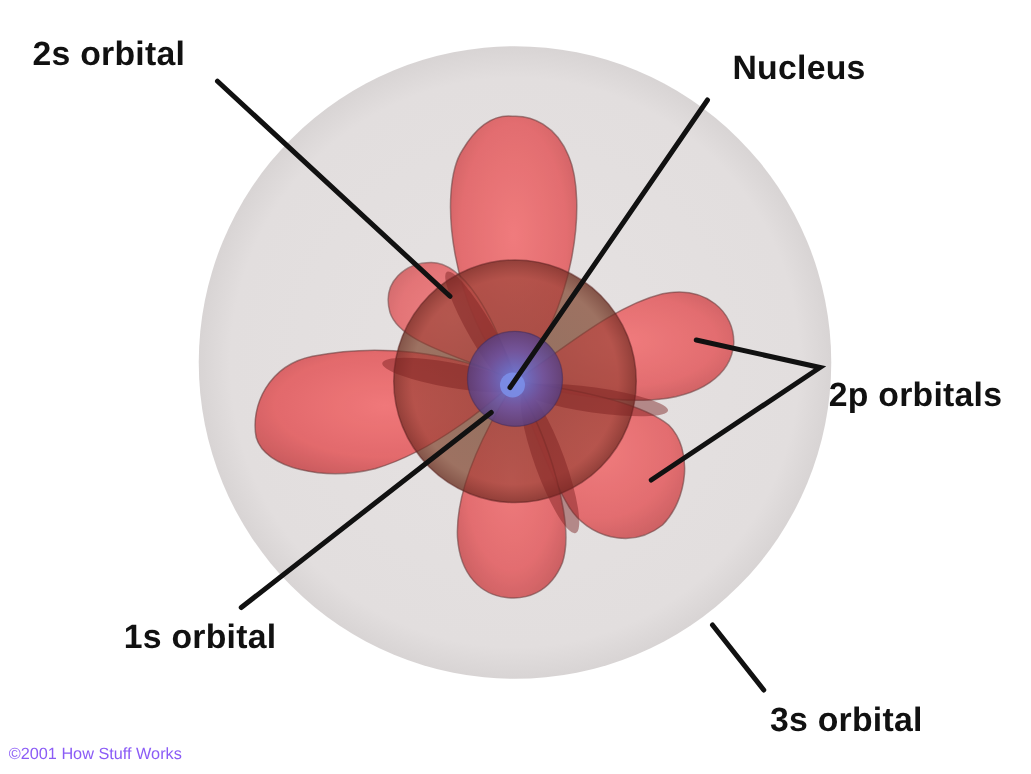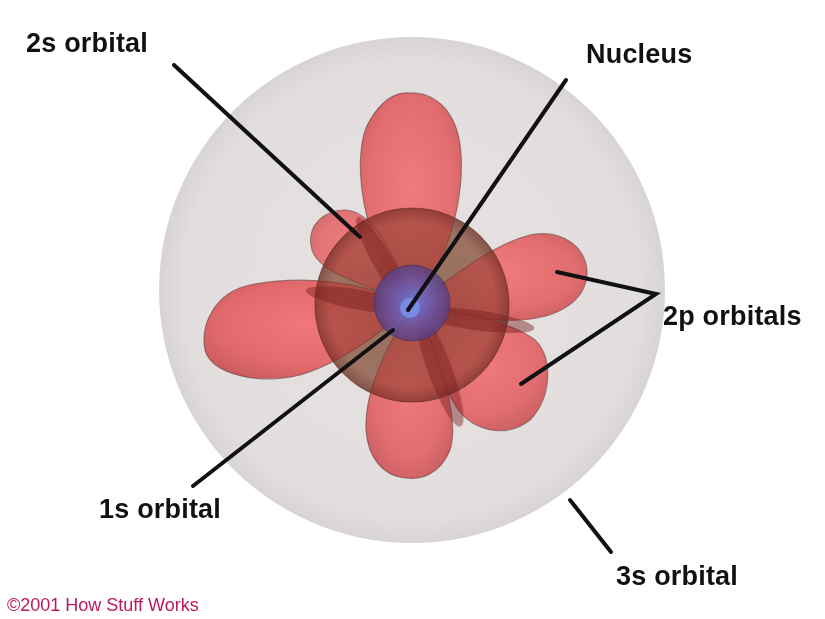--- a/index.html
+++ b/index.html
@@ -1,19 +1,19 @@
 <!DOCTYPE html>
 <html><head>
   <meta charset="utf-8">
   <style>
     html, body { margin: 0; padding: 0; background: #ffffff; }
     body { width: 825px; height: 619px; position: relative; overflow: hidden; font-family: "Liberation Sans", sans-serif; }
     #diagram { position: absolute; left: 0; top: 0; width: 825px; height: 619px; }
     .label { position: absolute; font-family: "Liberation Sans", sans-serif; font-weight: bold; font-size: 27px; color: #111111; white-space: nowrap; letter-spacing: 0.2px; }
-    .credit { position: absolute; font-family: "Liberation Sans", sans-serif; font-size: 18px; color: #be185d; white-space: nowrap; }
+    .credit { position: absolute; font-family: "Liberation Sans", sans-serif; font-size: 13px; color: #8b5cf6; white-space: nowrap; }
   </style>
 </head>
 <body>
 
 <svg id="diagram" viewBox="0 0 825 619" xmlns="http://www.w3.org/2000/svg">
   <defs>
     <radialGradient id="g3s" cx="50%" cy="50%" r="50%">
       <stop offset="0%" stop-color="#e6e2e2"></stop>
       <stop offset="90%" stop-color="#e2dede"></stop>
       <stop offset="100%" stop-color="#d8d4d4"></stop>

